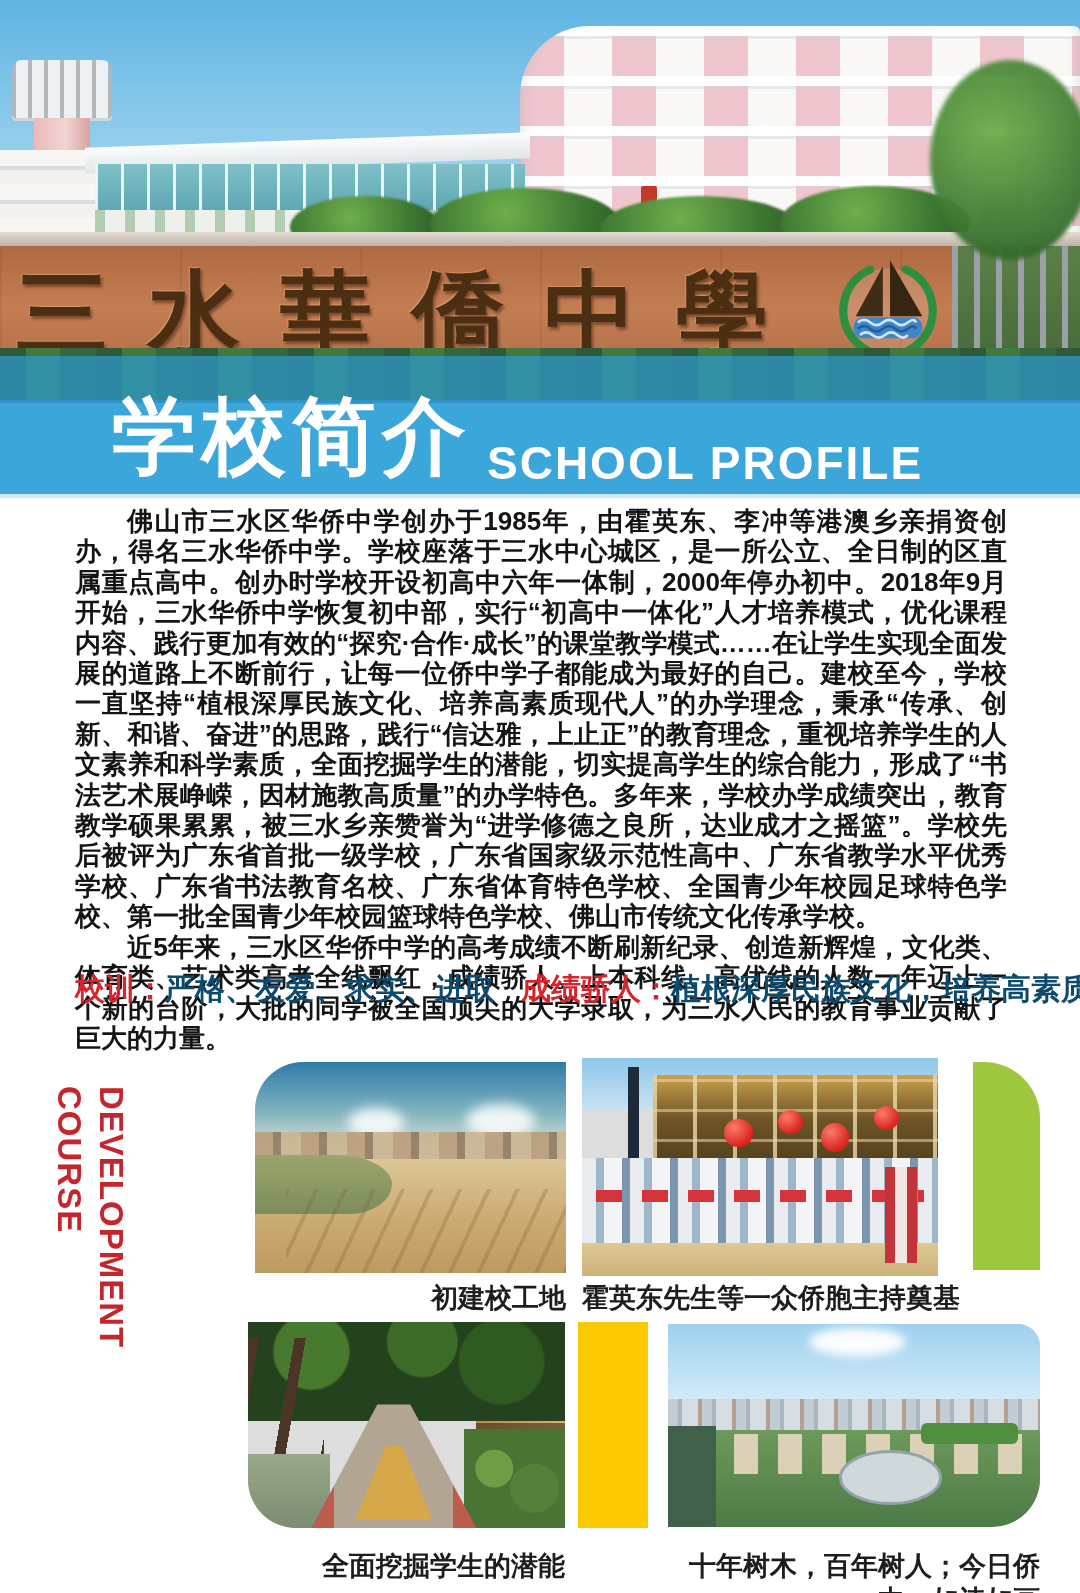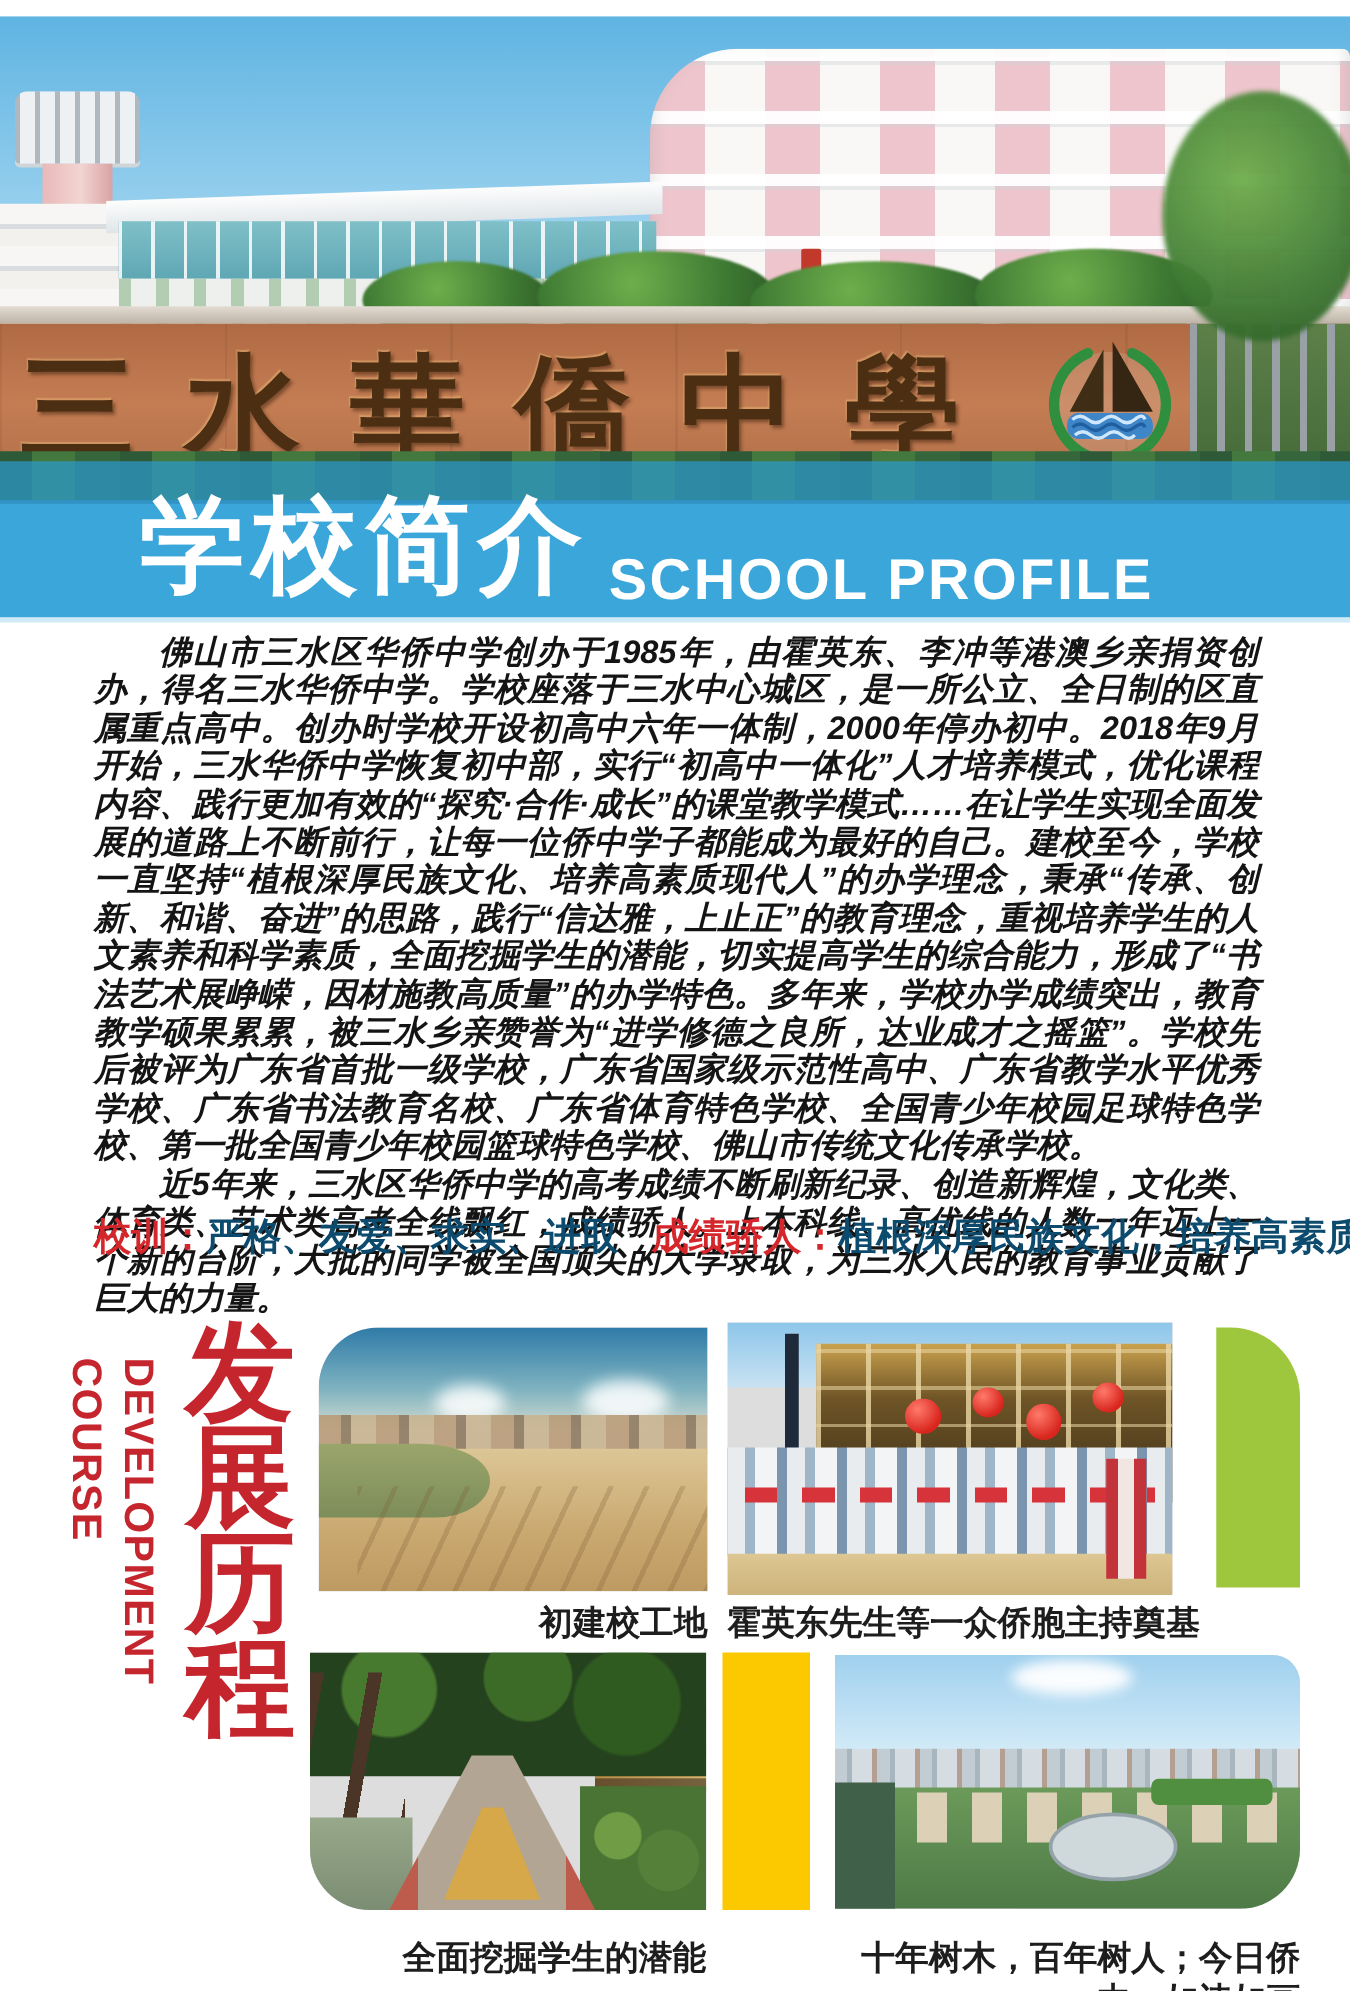--- a/index.html
+++ b/index.html
@@ -1,21 +1,21 @@
 <!DOCTYPE html>
 <html><head>
 <meta charset="utf-8">
 <style>
   html,body{margin:0;padding:0;background:#ffffff;}
   .page{position:relative;width:1080px;height:1593px;background:#ffffff;overflow:hidden;
         font-family:"Liberation Sans","DejaVu Sans",sans-serif;}
   .abs{position:absolute;}
 
   
-  .hdr{left:0;top:13px;width:1080px;height:460px;overflow:hidden;}
+  .hdr{left:0;top:0;width:1080px;height:460px;overflow:hidden;}
   .sky{left:0;top:0;width:1080px;height:250px;background:linear-gradient(#5fb4e2,#9ed3ef 70%,#c3e4f5);}
   .bld-right{left:520;}
   .bld-right{left:520px;top:26px;width:560px;height:220px;border-radius:70px 6px 0 0;
     background:
       repeating-linear-gradient(180deg,rgba(255,255,255,.95) 0 10px,rgba(205,210,216,.4) 10px 13px,rgba(255,255,255,0) 13px 50px),
       repeating-linear-gradient(90deg,rgba(238,195,203,.95) 0 44px,rgba(250,248,246,.95) 44px 92px),#f6f4f1;
     box-shadow:inset 0 -8px 14px rgba(120,130,140,.25);}
   .tower-cap{left:12px;top:60px;width:100px;height:58px;background:
       repeating-linear-gradient(90deg,rgba(160,170,178,.8) 0 4px,rgba(255,255,255,0) 4px 16px),#eef1f3;
       border-radius:10px 10px 4px 4px;box-shadow:0 3px 0 #cfd6da;}
@@ -51,21 +51,21 @@
   .overlay-band{left:0;top:356px;width:1080px;height:48px;background:rgba(45,152,205,.72);}
 
   
   .banner{left:0;top:400px;width:1080px;height:94px;background:#3aa6d9;box-shadow:inset 0 3px 0 rgba(20,90,130,.25);}
   .banner-underline{left:0;top:494px;width:1080px;height:4px;background:#cfeaf7;}
   .banner-zh{left:112px;top:388px;height:96px;line-height:96px;font-size:84px;font-weight:bold;color:#ffffff;letter-spacing:6px;white-space:nowrap;}
   .banner-en{left:487px;top:436px;font-size:46px;font-weight:bold;color:#ffffff;letter-spacing:2px;white-space:nowrap;}
 
   
   .body-text{left:75px;top:506px;width:932px;color:#141414;}
-  .body-text p{margin:0;font-size:26px;line-height:30.4px;text-align:justify;text-indent:2em;font-weight:600;font-style:italic;}
+  .body-text p{margin:0;font-size:26px;line-height:30.4px;text-align:justify;text-indent:2em;font-weight:600;}
   .motto{left:75px;top:969px;width:960px;font-size:30px;white-space:nowrap;}
   .motto .lab{color:#d5262c;font-weight:bold;}
   .motto .val{color:#0c4a6e;font-weight:600;}
   .motto .gap{display:inline-block;width:26px;}
 
   
   .dev-en{left:-38px;top:1172px;width:256px;height:84px;transform:rotate(90deg);
       font-size:33px;line-height:42px;font-weight:bold;color:#c5262e;letter-spacing:1px;}
   .dev-zh{left:148px;top:1056px;width:96px;font-size:88px;line-height:84px;font-weight:bold;
       color:#c5262e;word-break:break-all;}
@@ -193,21 +193,20 @@
   <div class="abs body-text">
     <p>佛山市三水区华侨中学创办于1985年，由霍英东、李冲等港澳乡亲捐资创办，得名三水华侨中学。学校座落于三水中心城区，是一所公立、全日制的区直属重点高中。创办时学校开设初高中六年一体制，2000年停办初中。2018年9月开始，三水华侨中学恢复初中部，实行“初高中一体化”人才培养模式，优化课程内容、践行更加有效的“探究·合作·成长”的课堂教学模式……在让学生实现全面发展的道路上不断前行，让每一位侨中学子都能成为最好的自己。建校至今，学校一直坚持“植根深厚民族文化、培养高素质现代人”的办学理念，秉承“传承、创新、和谐、奋进”的思路，践行“信达雅，上止正”的教育理念，重视培养学生的人文素养和科学素质，全面挖掘学生的潜能，切实提高学生的综合能力，形成了“书法艺术展峥嵘，因材施教高质量”的办学特色。多年来，学校办学成绩突出，教育教学硕果累累，被三水乡亲赞誉为“进学修德之良所，达业成才之摇篮”。学校先后被评为广东省首批一级学校，广东省国家级示范性高中、广东省教学水平优秀学校、广东省书法教育名校、广东省体育特色学校、全国青少年校园足球特色学校、第一批全国青少年校园篮球特色学校、佛山市传统文化传承学校。</p>
     <p>近5年来，三水区华侨中学的高考成绩不断刷新纪录、创造新辉煌，文化类、体育类、艺术类高考全线飘红，成绩骄人。上本科线、高优线的人数一年迈上一个新的台阶，大批的同学被全国顶尖的大学录取，为三水人民的教育事业贡献了巨大的力量。</p>
   </div>
 
   <div class="abs motto">
     <span class="lab">校训：</span><span class="val">严格、友爱、求实、进取</span><span class="gap"></span><span class="lab">成绩骄人：</span><span class="val">植根深厚民族文化，培养高素质现代人</span>
   </div>
 
   <div class="abs dev-en">DEVELOPMENT COURSE</div>
-  <div class="abs dev-zh">发展历程</div>
 
   <div class="abs photo pA">
     <div class="abs a-sky"></div>
     <div class="abs a-smoke a-s1"></div>
     <div class="abs a-smoke a-s2"></div>
     <div class="abs a-town"></div>
     <div class="abs a-dirt"></div>
     <div class="abs a-pond"></div>
     <div class="abs a-ruts"></div>
   </div>

